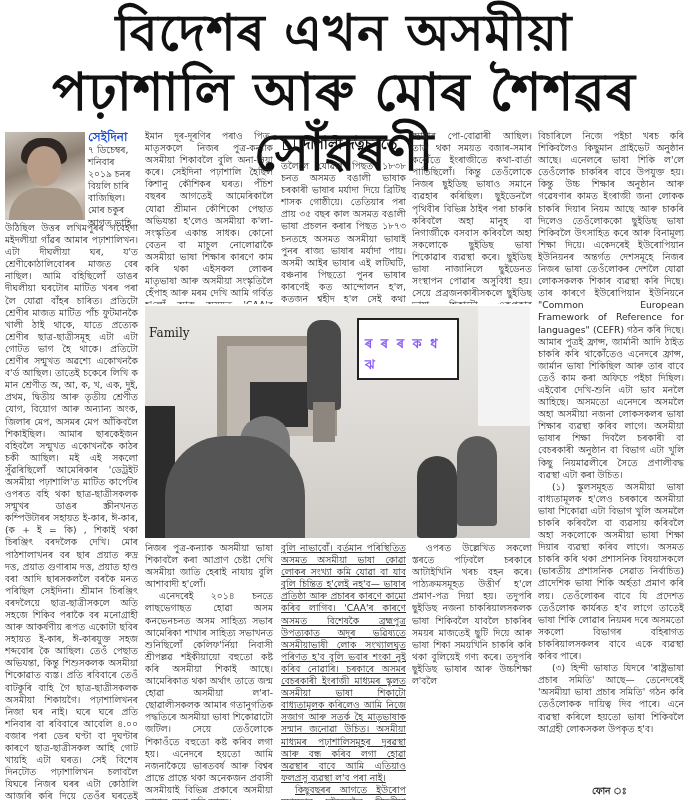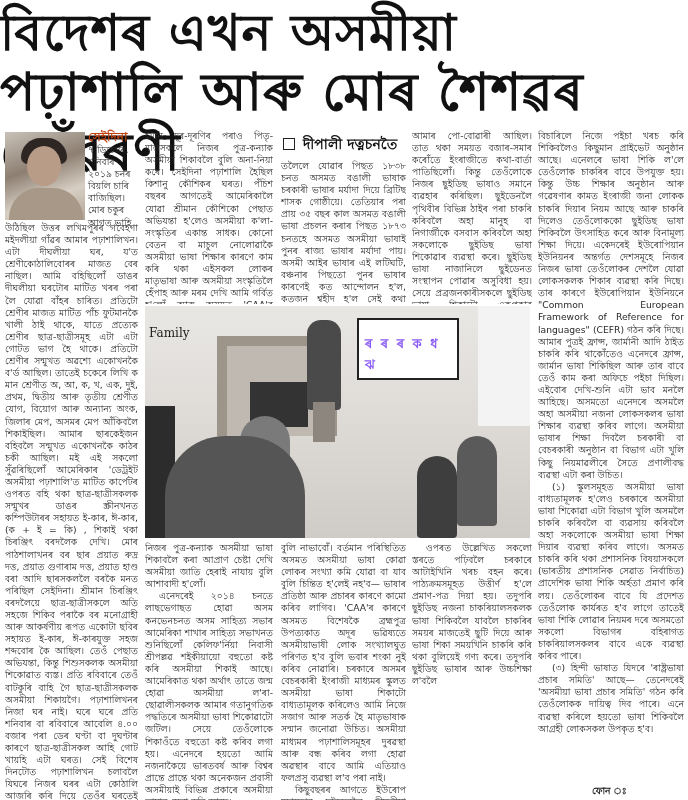--- a/index.html
+++ b/index.html
@@ -1,28 +1,28 @@
 <!DOCTYPE html>
 <html><head>
 <meta charset="utf-8">
 <style>
   html, body { margin:0; padding:0; background:#fff; }
   body { width:688px; height:800px; overflow:hidden; position:relative; font-family:"DejaVu Sans", sans-serif; color:#1a1a1a; }
-  .headline { position:absolute; left:0; width:688px; font-family:"DejaVu Sans", sans-serif; font-weight:bold; color:#111; letter-spacing:1px; }
+  .headline { position:absolute; left:0; width:688px; text-align:center; font-family:"DejaVu Sans", sans-serif; font-weight:bold; color:#111; letter-spacing:1px; }
   .hl1 { top:4px; font-size:50px; line-height:58px; }
   .hl2 { top:62px; font-size:52px; line-height:60px; }
   .col { position:absolute; font-size:9.2px; line-height:12.1px; text-align:justify; color:#2a2a2a; overflow:hidden; }
   .col p { margin:0 0 0 0; text-indent:0; }
   .col p.ind { text-indent:14px; }
   .portrait { position:absolute; left:5px; top:132px; width:80px; height:88px; background:linear-gradient(160deg,#c9c2b8 0%,#8d7f72 40%,#d8cfc4 70%,#b0a496 100%); overflow:hidden; }
   .portrait .face { position:absolute; left:22px; top:14px; width:34px; height:40px; border-radius:50%; background:#b89c88; }
   .portrait .hair { position:absolute; left:16px; top:6px; width:46px; height:26px; border-radius:24px 24px 8px 8px; background:#2e2622; }
   .portrait .body { position:absolute; left:4px; top:56px; width:74px; height:40px; border-radius:30px 30px 0 0; background:#a89888; }
   .dateline { position:absolute; left:88px; top:130px; width:52px; font-size:9.2px; line-height:12.1px; color:#2a2a2a; }
-  .dateline .lead { font-size:12px; font-weight:bold; color:#c2410c; line-height:14px; }
+  .dateline .lead { font-size:12px; font-weight:bold; color:#1d4ed8; line-height:14px; }
   .byline { position:absolute; left:283px; top:133px; font-size:14px; font-weight:bold; color:#111; }
   .byline .box { display:inline-block; width:10px; height:10px; border:1.5px solid #222; margin-right:8px; vertical-align:-1px; }
   .photo { position:absolute; left:145px; top:306px; width:385px; height:232px; background:linear-gradient(180deg,#e9e7e4 0%,#dcd9d5 55%,#cfccc8 100%); overflow:hidden; }
   .photo .tv { position:absolute; left:212px; top:12px; width:98px; height:58px; background:#fff; border:2px solid #222; }
   .photo .tv span { position:absolute; top:14px; left:6px; font-size:13px; font-weight:bold; letter-spacing:2px; color:#8b5cf6; }
   .photo .mantel { position:absolute; left:72px; top:30px; width:100px; height:90px; border:10px solid #9d948a; border-bottom:none; background:#bfb9b2; }
   .photo .fire { position:absolute; left:105px; top:76px; width:58px; height:45px; background:#333; }
   .photo .man { position:absolute; left:162px; top:14px; width:34px; height:90px; background:#4a4a4a; border-radius:14px 14px 4px 4px; }
   .photo .legs { position:absolute; left:168px; top:96px; width:22px; height:40px; background:#8c867e; }
   .photo .kid1 { position:absolute; left:20px; top:130px; width:140px; height:110px; border-radius:60px 60px 0 0; background:#555; }
@@ -93,21 +93,21 @@
   <div class="kid3"></div>
   <div class="kid4"></div>
 </div>
 
 <div class="col" style="left:145px; top:542px; width:128px; height:258px;">
   <p>নিজৰ পুত্ৰ-কন্যাক অসমীয়া ভাষা শিকাবলৈ কৰা আপ্ৰাণ চেষ্টা দেখি অসমীয়া জাতি হেৰাই নাযায় বুলি আশাবাদী হ'লোঁ।</p>
   <p class="ind">এনেদৰেই ২০১৪ চনতে লাছভেগাছত হোৱা অসম কনভেনচনত অসম সাহিত্য সভাৰ আমেৰিকা শাখাৰ সাহিত্য সভাখনত শুনিছিলোঁ কেলিফ'ৰ্নিয়া নিবাসী শ্ৰীপল্লৱ শইকীয়ায়ো বহুতো কষ্ট কৰি অসমীয়া শিকাই আছে। আমেৰিকাত থকা অৰ্থাৎ তাতে জন্ম হোৱা অসমীয়া ল'ৰা-ছোৱালীসকলক আমাৰ গতানুগতিক পদ্ধতিৰে অসমীয়া ভাষা শিকোৱাটো জটিল। সেয়ে তেওঁলোকে শিকাওঁতে বহুতো কষ্ট কৰিব লগা হয়। এনেদৰে হয়তো আমি নজনাকৈয়ে ভাৰতবৰ্ষ আৰু বিশ্বৰ প্ৰান্তে প্ৰান্তে থকা অনেকজন প্ৰবাসী অসমীয়াই বিভিন্ন প্ৰকাৰে অসমীয়া ভাষাৰ সেৱা কৰি আছে।</p>
 
 </div>
 
-<div class="col" style="left:281px; top:542px; width:125px; height:258px;">
+<div class="col" style="left:281px; top:542px; width:125px; height:258px;text-decoration:underline;">
   <p>বুলি নাভাবোঁ। বৰ্তমান পৰিস্থিতিত অসমত অসমীয়া ভাষা কোৱা লোকৰ সংখ্যা কমি যোৱা বা যাব বুলি চিন্তিত হ'লেই নহ'ব— ভাষাৰ প্ৰতিষ্ঠা আৰু প্ৰচাৰৰ কাৰণে কামো কৰিব লাগিব। 'CAA'ৰ কাৰণে অসমত বিশেষকৈ ব্ৰহ্মপুত্ৰ উপত্যকাত অদূৰ ভৱিষ্যতে অসমীয়াভাষী লোক সংখ্যালঘুত পৰিণত হ'ব বুলি ভবাৰ শংকা নুই কৰিব নোৱাৰি। চৰকাৰে অসমৰ বেচৰকাৰী ইংৰাজী মাধ্যমৰ স্কুলত অসমীয়া ভাষা শিকাটো বাধ্যতামূলক কৰিলেও আমি নিজে সজাগ আৰু সতৰ্ক হৈ মাতৃভাষাক সন্মান জনোৱা উচিত। অসমীয়া মাধ্যমৰ পঢ়াশালিসমূহৰ দুৰৱস্থা আৰু বন্ধ কৰিব লগা হোৱা অৱস্থাৰ বাবে আমি এতিয়াও ফলপ্ৰসু ব্যৱস্থা ল'ব পৰা নাই।</p>
   <p class="ind">কিছুবছৰৰ আগতে ইউৰোপ মহাদেশৰ ছুইডেনলৈ দীঘলীয়া সময়ৰ কাৰণে বহুবাৰ যাবলগীয়া হৈছিল। তাত</p>
 </div>
 
 <div class="col" style="left:412px; top:542px; width:120px; height:258px;">
   <p class="ind">ওপৰত উল্লেখিত সকলো স্তৰতে পঢ়িবলৈ চৰকাৰে আটাইখিনি খৰচ বহন কৰে। পাঠ্যক্ৰমসমূহত উত্তীৰ্ণ হ'লে প্ৰমাণ-পত্ৰ দিয়া হয়। তদুপৰি ছুইডিছ নজনা চাকৰিয়ালসকলক ভাষা শিকিবলৈ যাবলৈ চাকৰিৰ সময়ৰ মাজতেই ছুটি দিয়ে আৰু ভাষা শিকা সময়খিনি চাকৰি কৰি থকা বুলিয়েই গণ্য কৰে। তদুপৰি ছুইডিছ ভাষাৰ আৰু উচ্চশিক্ষা ল'বলৈ</p>
 </div>
 
 <div class="phone">ফোন ঃ ৯১০১১৯৬৩৭৭৬</div>
 

